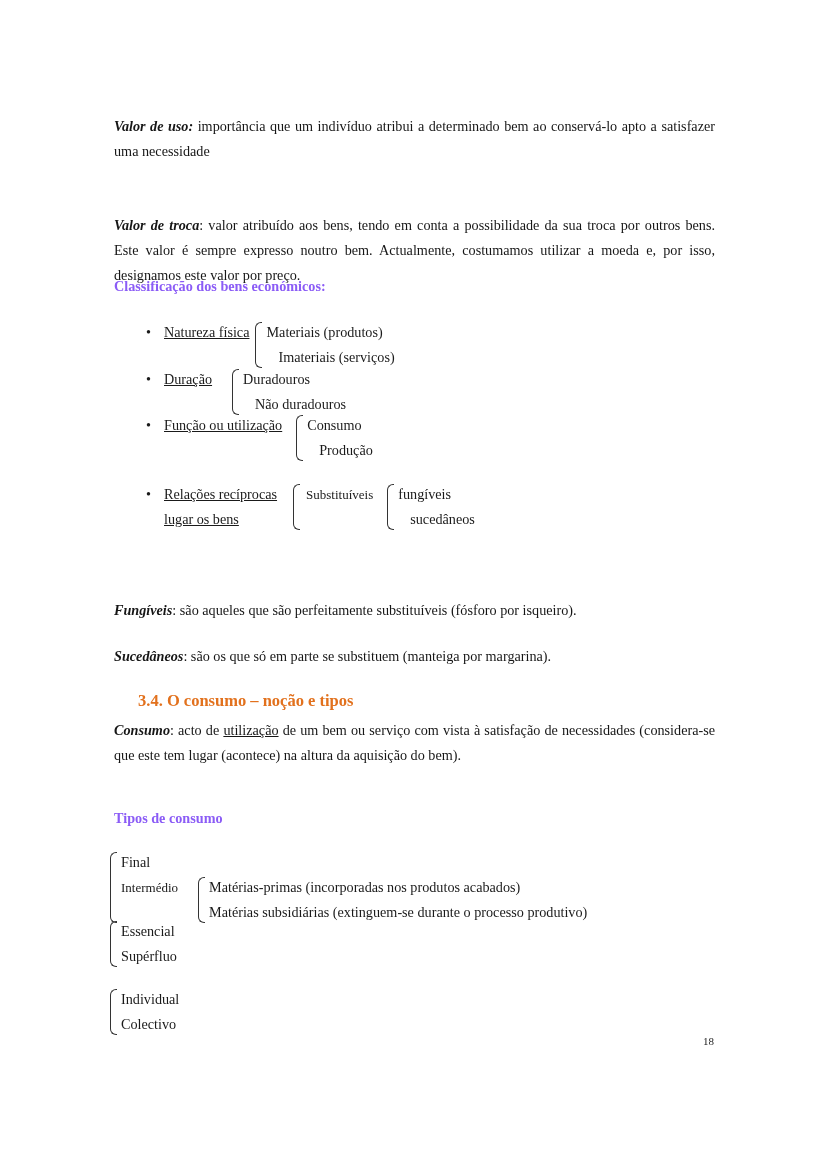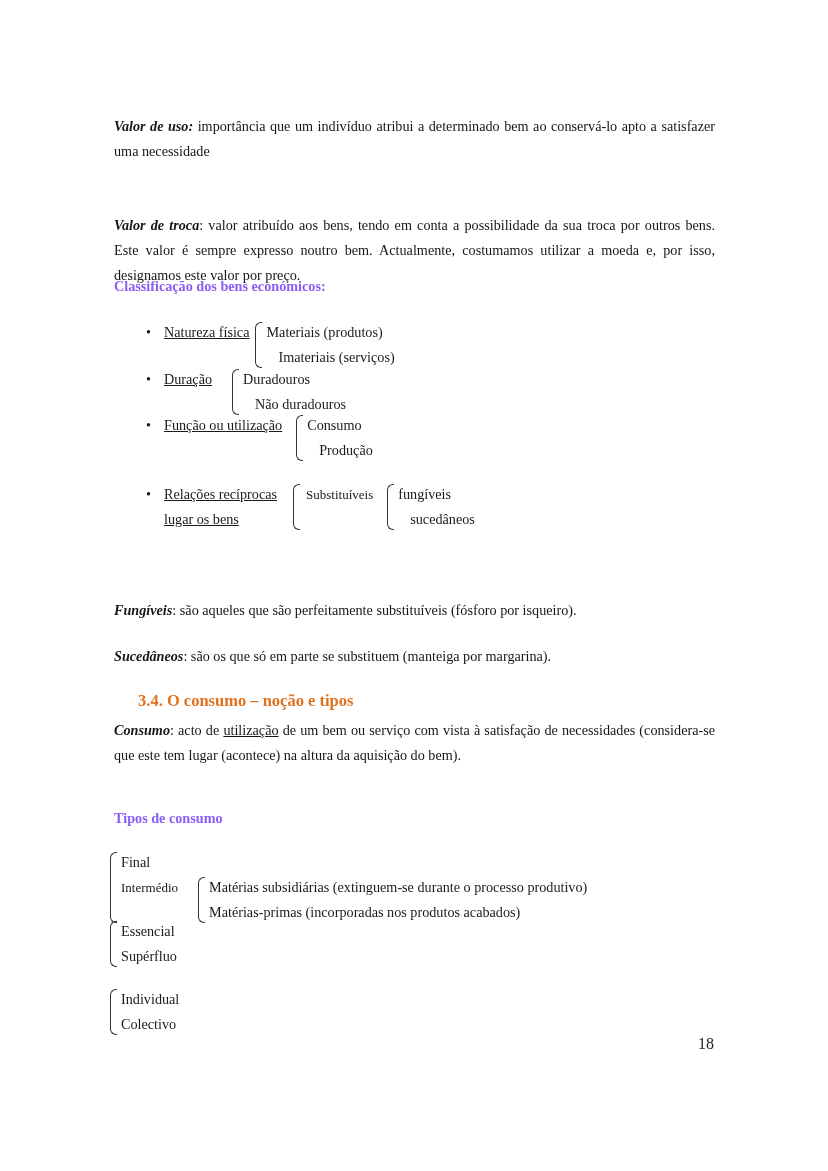--- a/index.html
+++ b/index.html
@@ -129,21 +129,21 @@
     white-space: nowrap;
   }
 
   
   .abs { position: absolute; }
 
   .page-number {
     position: absolute;
     right: 114px;
     top: 1035px;
-    font-size: 16px;
+    font-size: 11px;
     color: #222;
   }
 </style>
 </head>
 <body>
 
 <div class="page">
 
   <div class="abs" style="left:114px; top:114px; width:601px;">
     <p class="para"><span class="lead">Valor de uso:</span><span> importância que um indivíduo atribui a determinado bem ao conservá-lo apto a satisfazer uma necessidade</span></p>
@@ -251,22 +251,22 @@
   <div class="abs" style="left:104px; top:850px;">
     <span class="brace-group">
       <span class="brace"></span>
       <span class="brace-items">
         <span class="bline">Final</span>
         <span class="nest-row">
           <span class="nest-label">Intermédio</span>
           <span class="brace-group" style="margin-left:14px;">
             <span class="brace"></span>
             <span class="brace-items">
+              <span class="bline">Matérias-primas (incorporadas nos produtos acabados)</span>
               <span class="bline">Matérias subsidiárias (extinguem-se durante o processo produtivo)</span>
-              <span class="bline">Matérias-primas (incorporadas nos produtos acabados)</span>
             </span>
           </span>
         </span>
       </span>
     </span>
   </div>
 
   <div class="abs" style="left:104px; top:919px;">
     <span class="brace-group">
       <span class="brace"></span>

